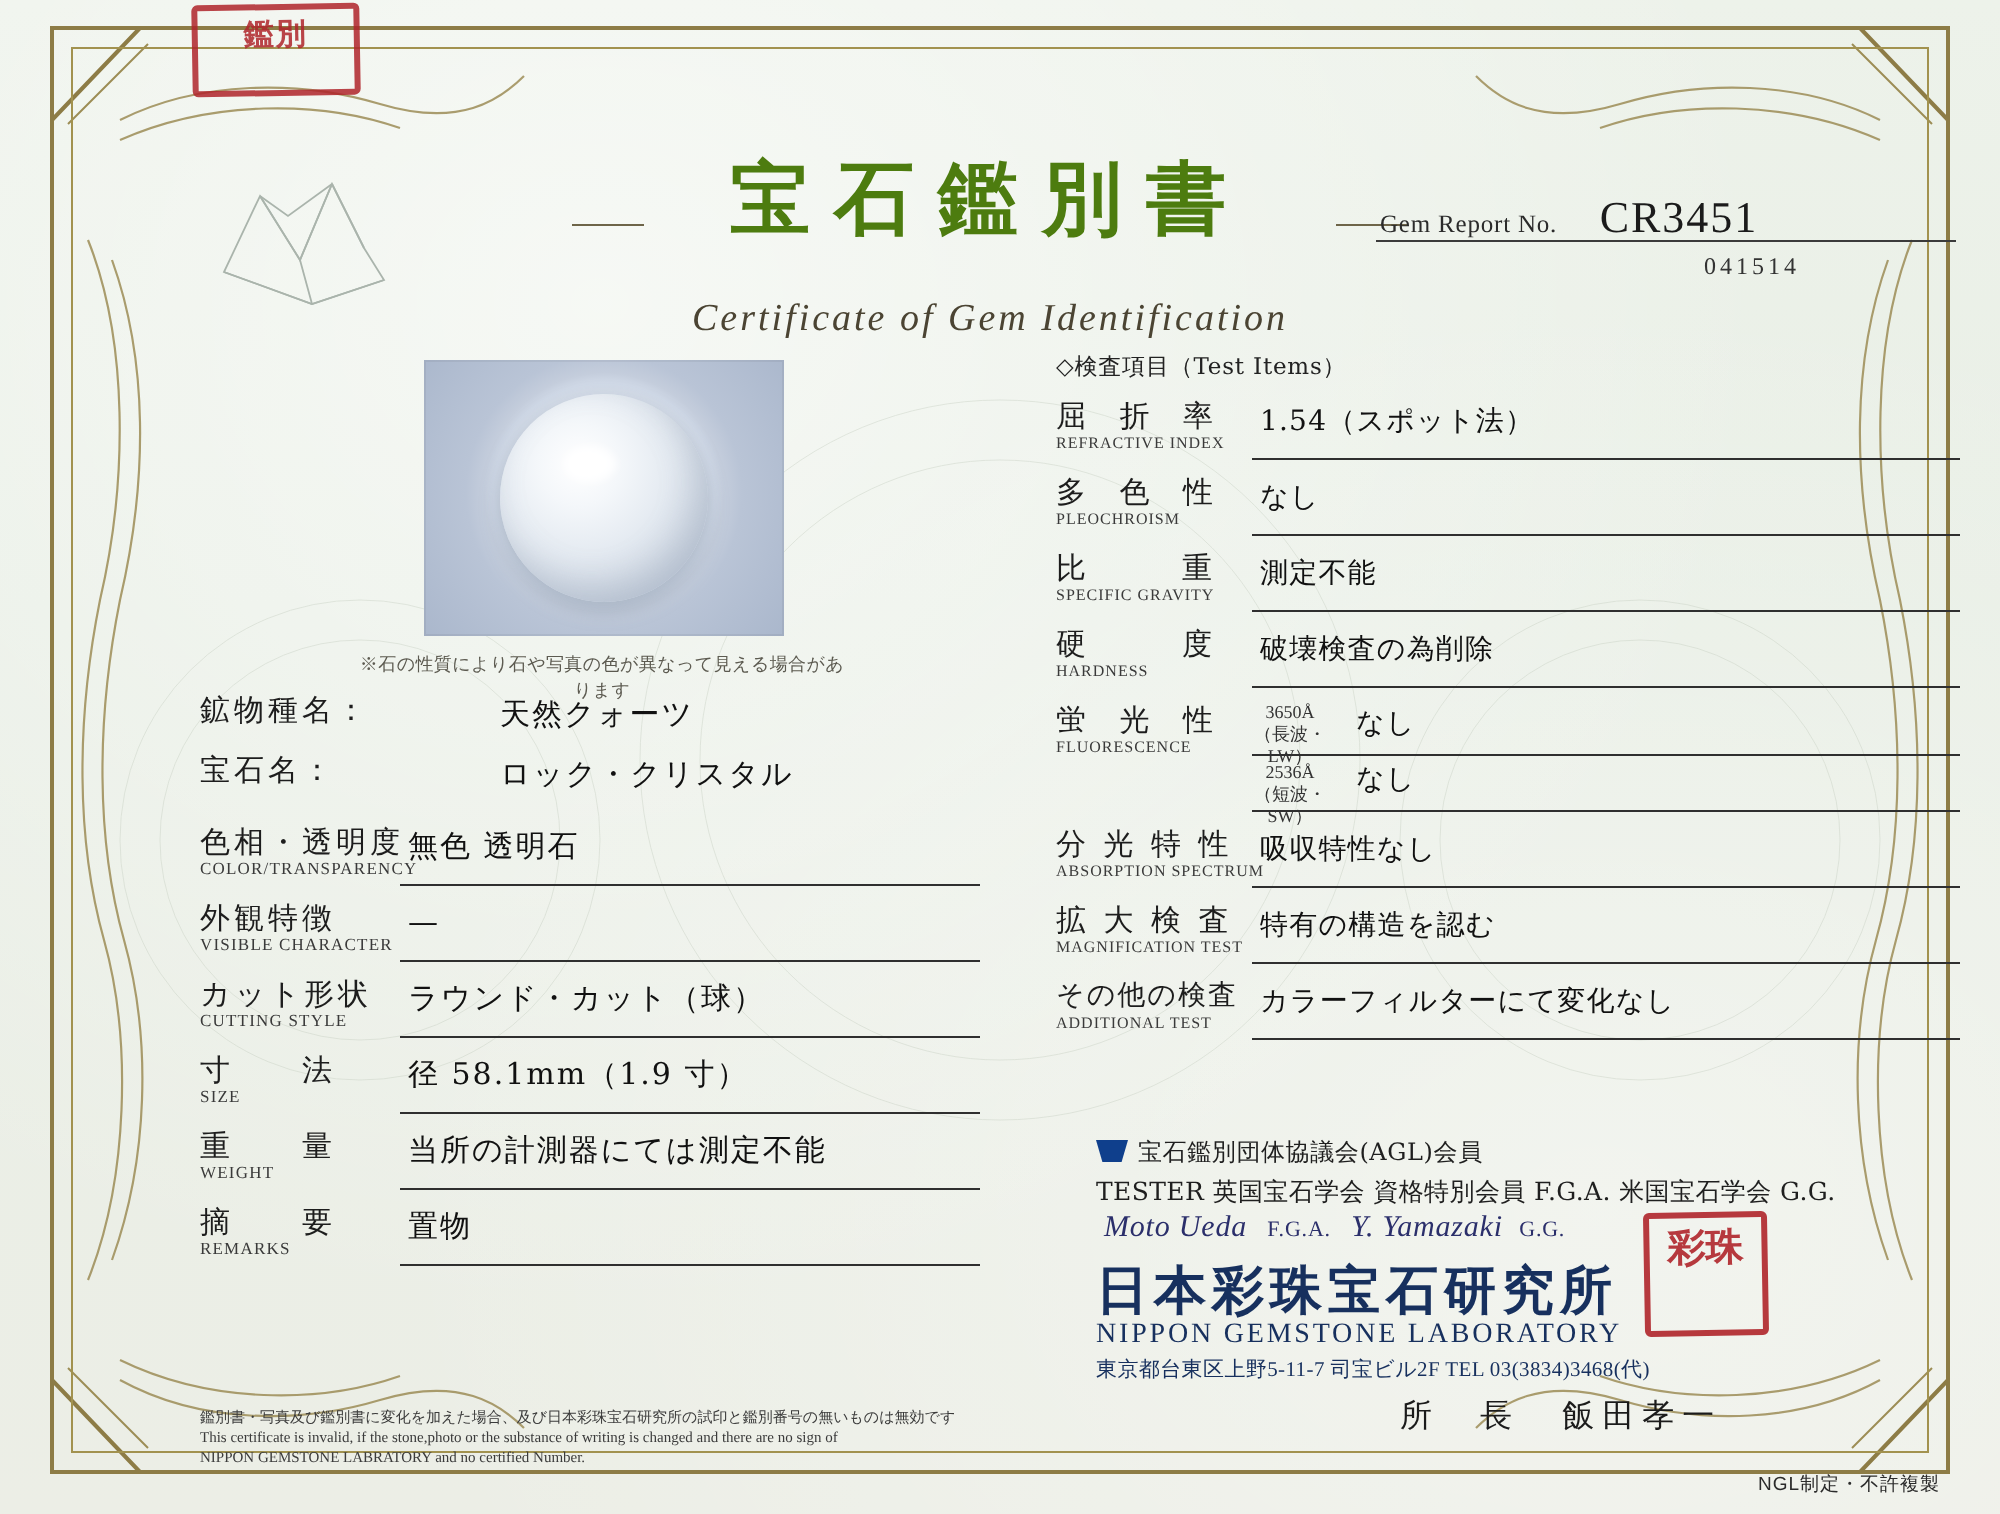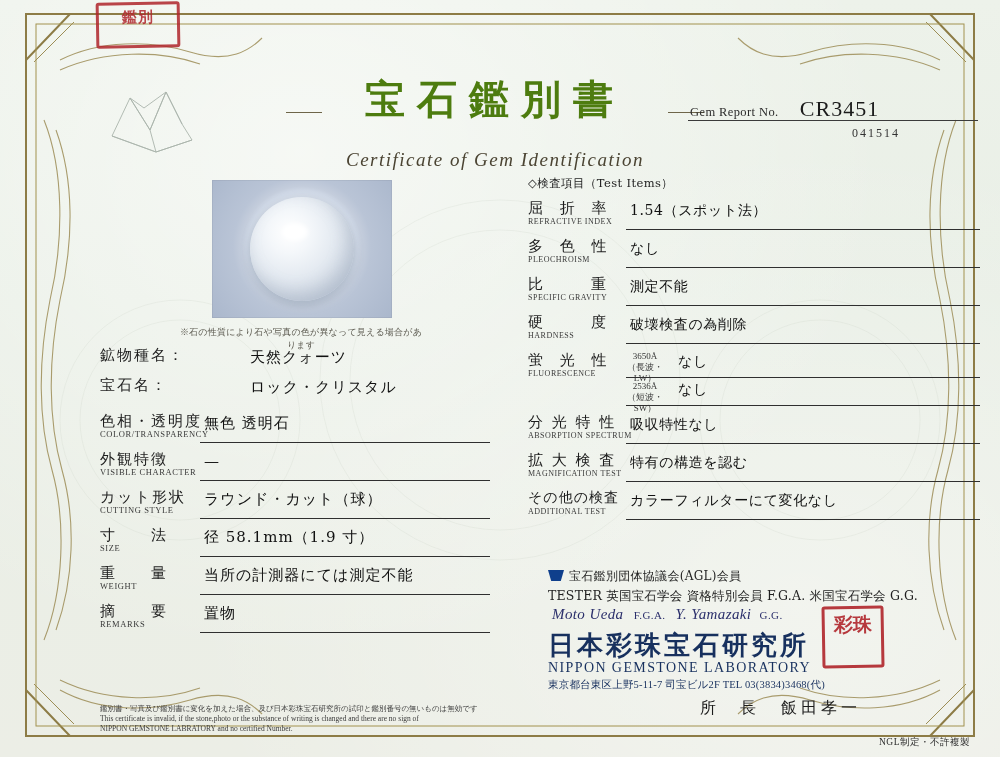--- a/index.html
+++ b/index.html
@@ -170,21 +170,21 @@
   .director{
     position:absolute;left:700px;top:698px;font-size:16px;letter-spacing:4px;color:#1b1b1b;
     font-family:"DejaVu Serif",serif;
   }
   .disclaimer{
     position:absolute;left:100px;top:676px;width:430px;font-size:7.5px;line-height:10px;color:#3b3b3b;margin-top:28px;
   }
   .disclaimer .jp{font-family:"DejaVu Serif",serif;font-size:7.5px;}
   .bottom-note{
     position:absolute;right:30px;bottom:8px;font-size:9.5px;color:#2b2b2b;letter-spacing:.5px;
-    font-family:Liberation Serif, serif;
+    font-family:Liberation Sans, sans-serif;
   }
 </style>
 </head>
 <body>
 
 <div class="page">
   <div class="paper-tex"></div>
 
   <svg class="scroll-svg" viewBox="0 0 1000 757">
     <g fill="none" stroke="#8d7c46" stroke-width="2">

